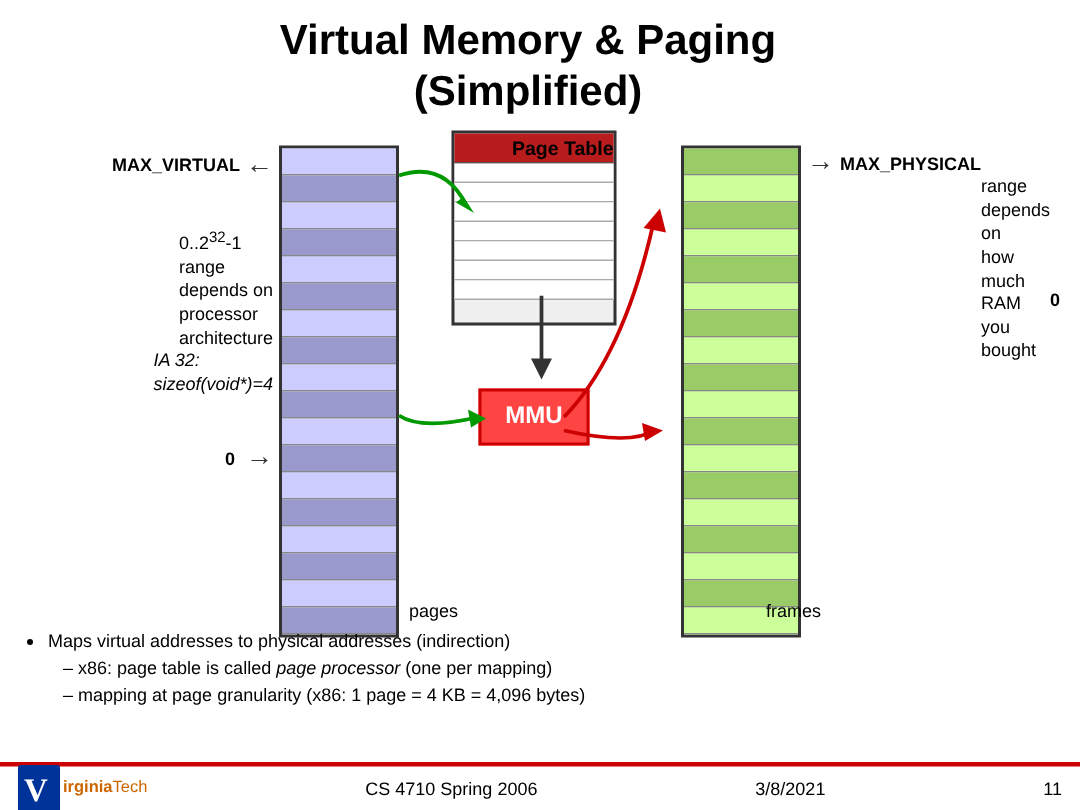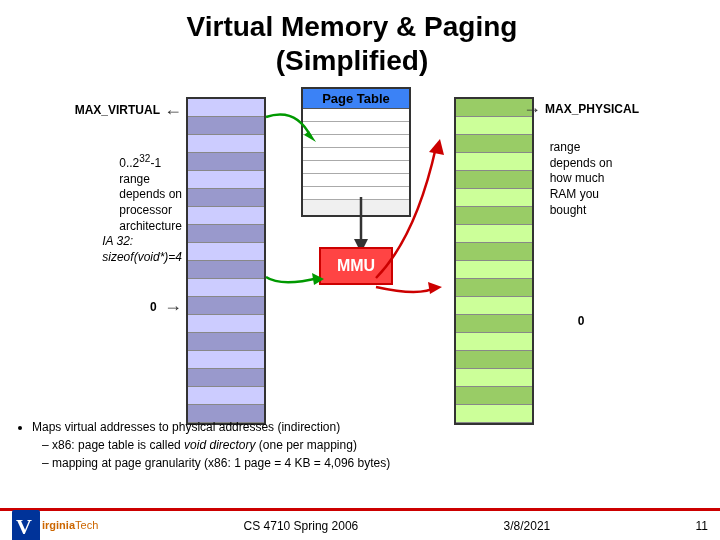--- a/index.html
+++ b/index.html
@@ -92,24 +92,24 @@
       position: absolute;
       left: 245px;
       top: 12px;
       width: 110px;
       height: 130px;
       border: 2px solid #333;
       background: #f0f0f0;
     }
 
     .page-table-label {
-      text-align: center;
+      text-align: right;
       font-size: 13px;
       font-weight: bold;
-      background: #3b82f6;
+      background: #b91c1c;
       border-bottom: 1px solid #555;
       padding: 2px 0;
     }
 
     .pt-rows {
       display: flex;
       flex-direction: column;
     }
 
     .pt-row {
@@ -154,22 +154,21 @@
       border-bottom: 1px solid #888;
     }
 
     .pstack-cell.stripe {
       background: #99cc66;
     }
 
     
     .right-labels {
       display: flex;
-      flex-direction: column;
-      align-items: center;
+      align-items: flex-start;
       padding-left: 4px;
       margin-top: 10px;
       width: 90px;
     }
 
     .label-max-physical {
       font-size: 12px;
       font-weight: bold;
       margin-bottom: 2px;
     }
@@ -283,21 +282,21 @@
         <div class="pt-row"></div>
         <div class="pt-row"></div>
       </div>
     </div>
 
     <svg style="position:absolute; left:80px; top:110px; width:30px; height:60px;">
       <line x1="15" y1="0" x2="15" y2="48" stroke="#333" stroke-width="2.5"></line>
       <polygon points="8,42 22,42 15,56" fill="#333"></polygon>
     </svg>
 
-    <div class="mmu-box" style="position:absolute; left:53px; top:160px;">
+    <div class="mmu-box" style="position:absolute; left:53px; top:172px;">
       <span class="mmu-label">MMU</span>
     </div>
 
     <svg style="position:absolute; left:-100px; top:0px; width:400px; height:290px;">
 
       <path d="M 100 30 Q 130 20 145 50" stroke="#009900" stroke-width="2.5" fill="none"></path>
       <polygon points="138,48 150,55 143,44" fill="#009900"></polygon>
 
       <path d="M 100 190 Q 115 200 153 191" stroke="#009900" stroke-width="2.5" fill="none"></path>
       <polygon points="146,186 158,192 148,198" fill="#009900"></polygon>
@@ -340,27 +339,31 @@
       <span>range<br>depends on<br>how much<br>RAM you<br>bought</span>
     </div>
     <div class="label-zero-right">
       <span>0</span>
     </div>
   </div>
 
 </div>
 
 <div style="position:absolute; bottom:68px; left:10px; right:10px;">
+  <div style="display:flex; justify-content:space-around; font-size:12px; margin-bottom:4px; padding: 0 60px 0 160px;">
+    <span>pages</span>
+    <span>frames</span>
+  </div>
   <div class="bullet-section">
     <ul style="list-style:disc; margin-left:22px;">
       <li>
         <span>Maps virtual addresses to physical addresses (indirection)</span>
         <ul style="list-style:none; margin-left:10px;">
           <li>
-            <span>–&nbsp;</span><span>x86: page table is called </span><em>void directory</em><span> (one per mapping)</span>
+            <span>–&nbsp;</span><span>x86: page table is called </span><em>page processor</em><span> (one per mapping)</span>
           </li>
           <li>
             <span>–&nbsp;</span><span>mapping at page granularity (x86: 1 page = 4 KB = 4,096 bytes)</span>
           </li>
         </ul>
       </li>
     </ul>
   </div>
 </div>
 

